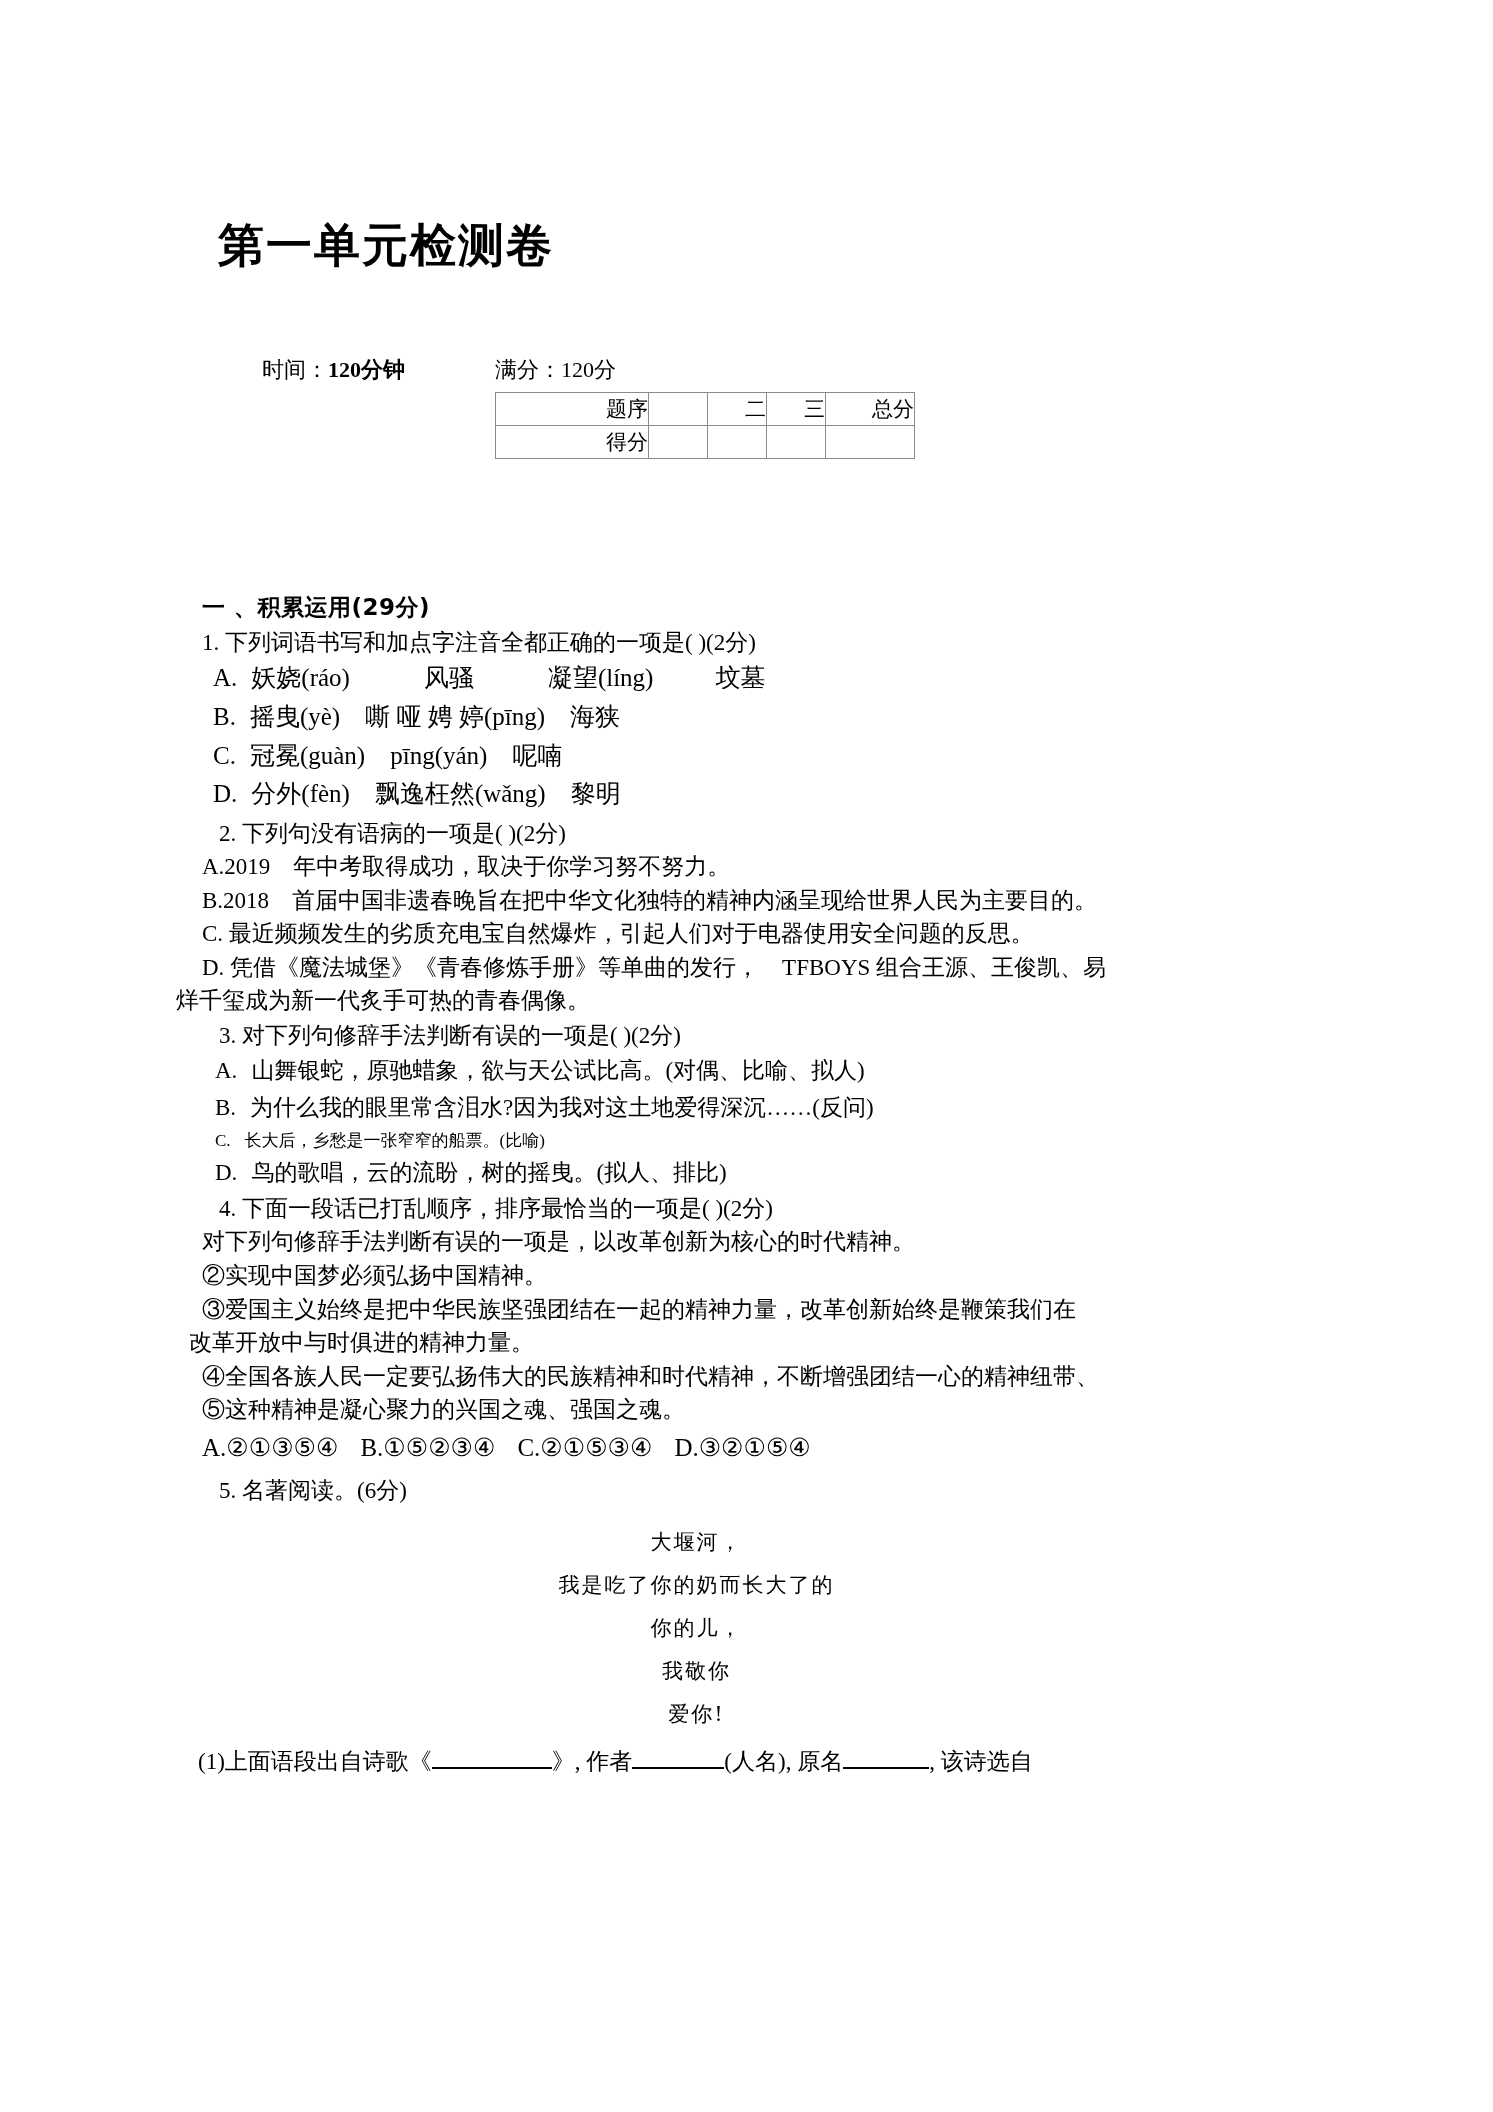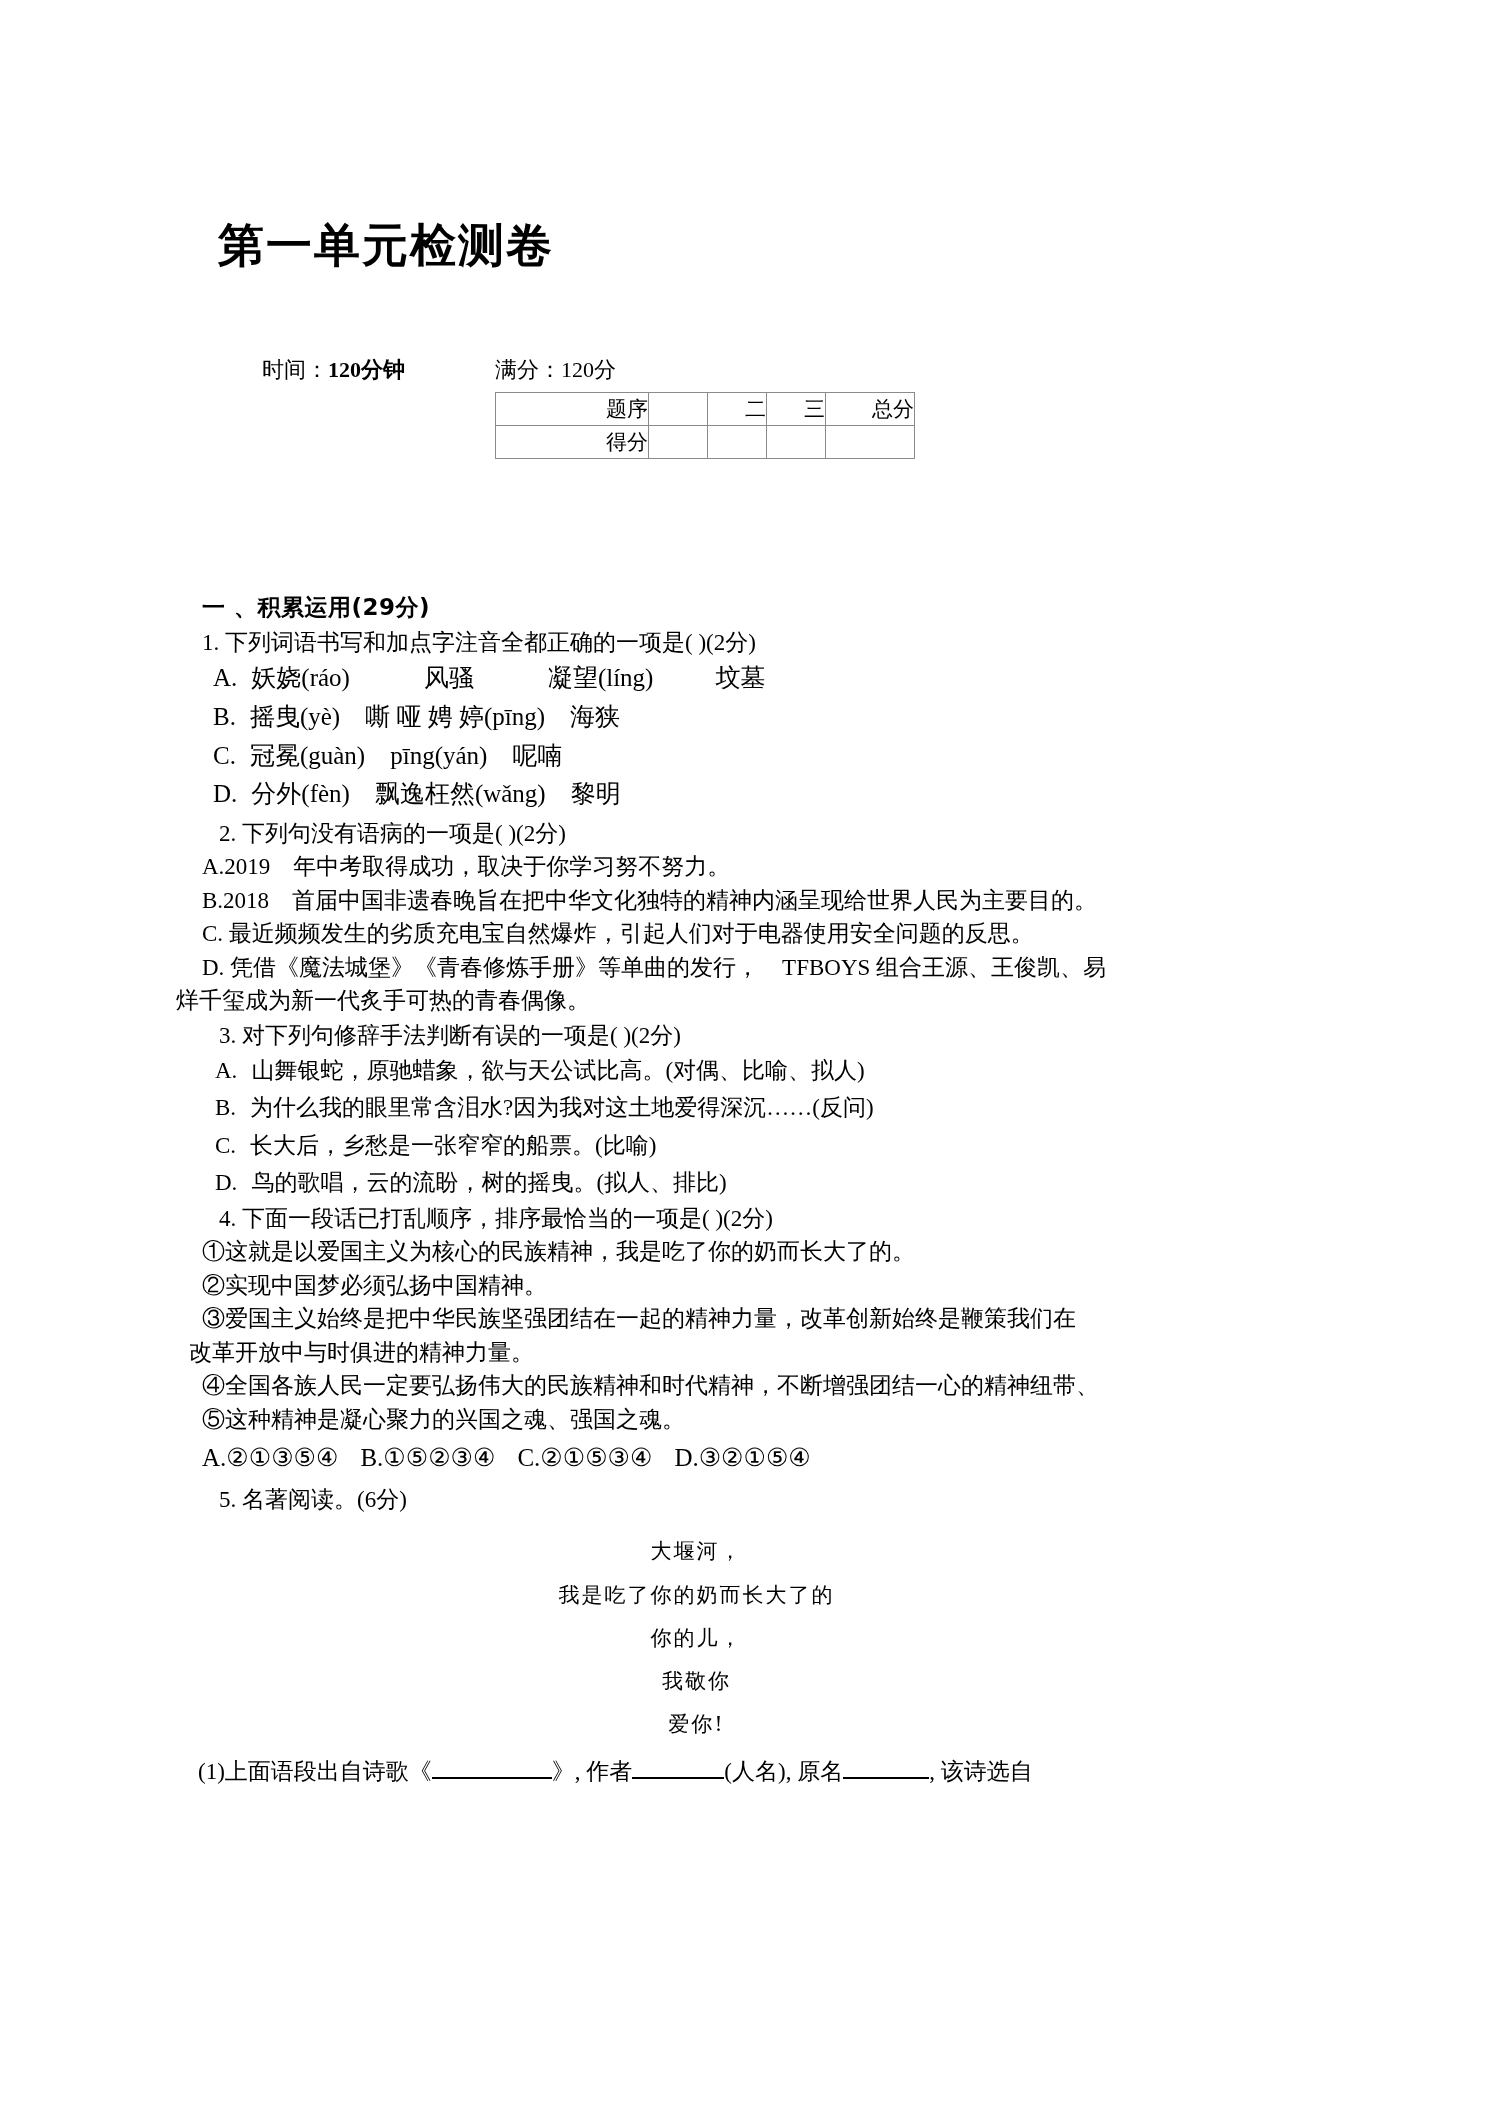--- a/index.html
+++ b/index.html
@@ -222,31 +222,31 @@
     </div>
 
     <div style="margin-top:4px;">
       <p class="q-stem indent">3. 对下列句修辞手法判断有误的一项是(     )(2分)</p>
       <p class="opt" style="font-size:23px;line-height:1.62;margin-left:26px;">
         <span>A.</span><span class="gap-sm"></span><span>山舞银蛇，原驰蜡象，欲与天公试比高。(对偶、比喻、拟人)</span>
       </p>
       <p class="opt" style="font-size:23px;line-height:1.62;margin-left:26px;">
         <span>B.</span><span class="gap-sm"></span><span>为什么我的眼里常含泪水?因为我对这土地爱得深沉……(反问)</span>
       </p>
-      <p class="opt" style="font-size:23px;line-height:1.62;margin-left:26px;">
+      <p class="opt" style="font-size:17px;line-height:1.62;margin-left:26px;">
         <span>C.</span><span class="gap-sm"></span><span>长大后，乡愁是一张窄窄的船票。(比喻)</span>
       </p>
       <p class="opt" style="font-size:23px;line-height:1.62;margin-left:26px;">
         <span>D.</span><span class="gap-sm"></span><span>鸟的歌唱，云的流盼，树的摇曳。(拟人、排比)</span>
       </p>
     </div>
 
     <div style="margin-top:4px;">
       <p class="q-stem indent">4. 下面一段话已打乱顺序，排序最恰当的一项是(     )(2分)</p>
-      <p class="para ind2">①这就是以爱国主义为核心的民族精神，我是吃了你的奶而长大了的。</p>
+      <p class="para ind2">对下列句修辞手法判断有误的一项是，以改革创新为核心的时代精神。</p>
       <p class="para ind2">②实现中国梦必须弘扬中国精神。</p>
       <p class="para ind2">③爱国主义始终是把中华民族坚强团结在一起的精神力量，改革创新始终是鞭策我们在</p>
       <p class="para">改革开放中与时俱进的精神力量。</p>
       <p class="para ind2">④全国各族人民一定要弘扬伟大的民族精神和时代精神，不断增强团结一心的精神纽带、</p>
       <p class="para ind2">⑤这种精神是凝心聚力的兴国之魂、强国之魂。</p>
       <p class="opt-row">
         <span><span>A.</span><span>②①③⑤④</span></span><span class="sp"></span><span><span>B.</span><span>①⑤②③④</span></span><span class="sp"></span><span><span>C.</span><span>②①⑤③④</span></span><span class="sp"></span><span><span>D.</span><span>③②①⑤④</span></span>
       </p>
     </div>
 

